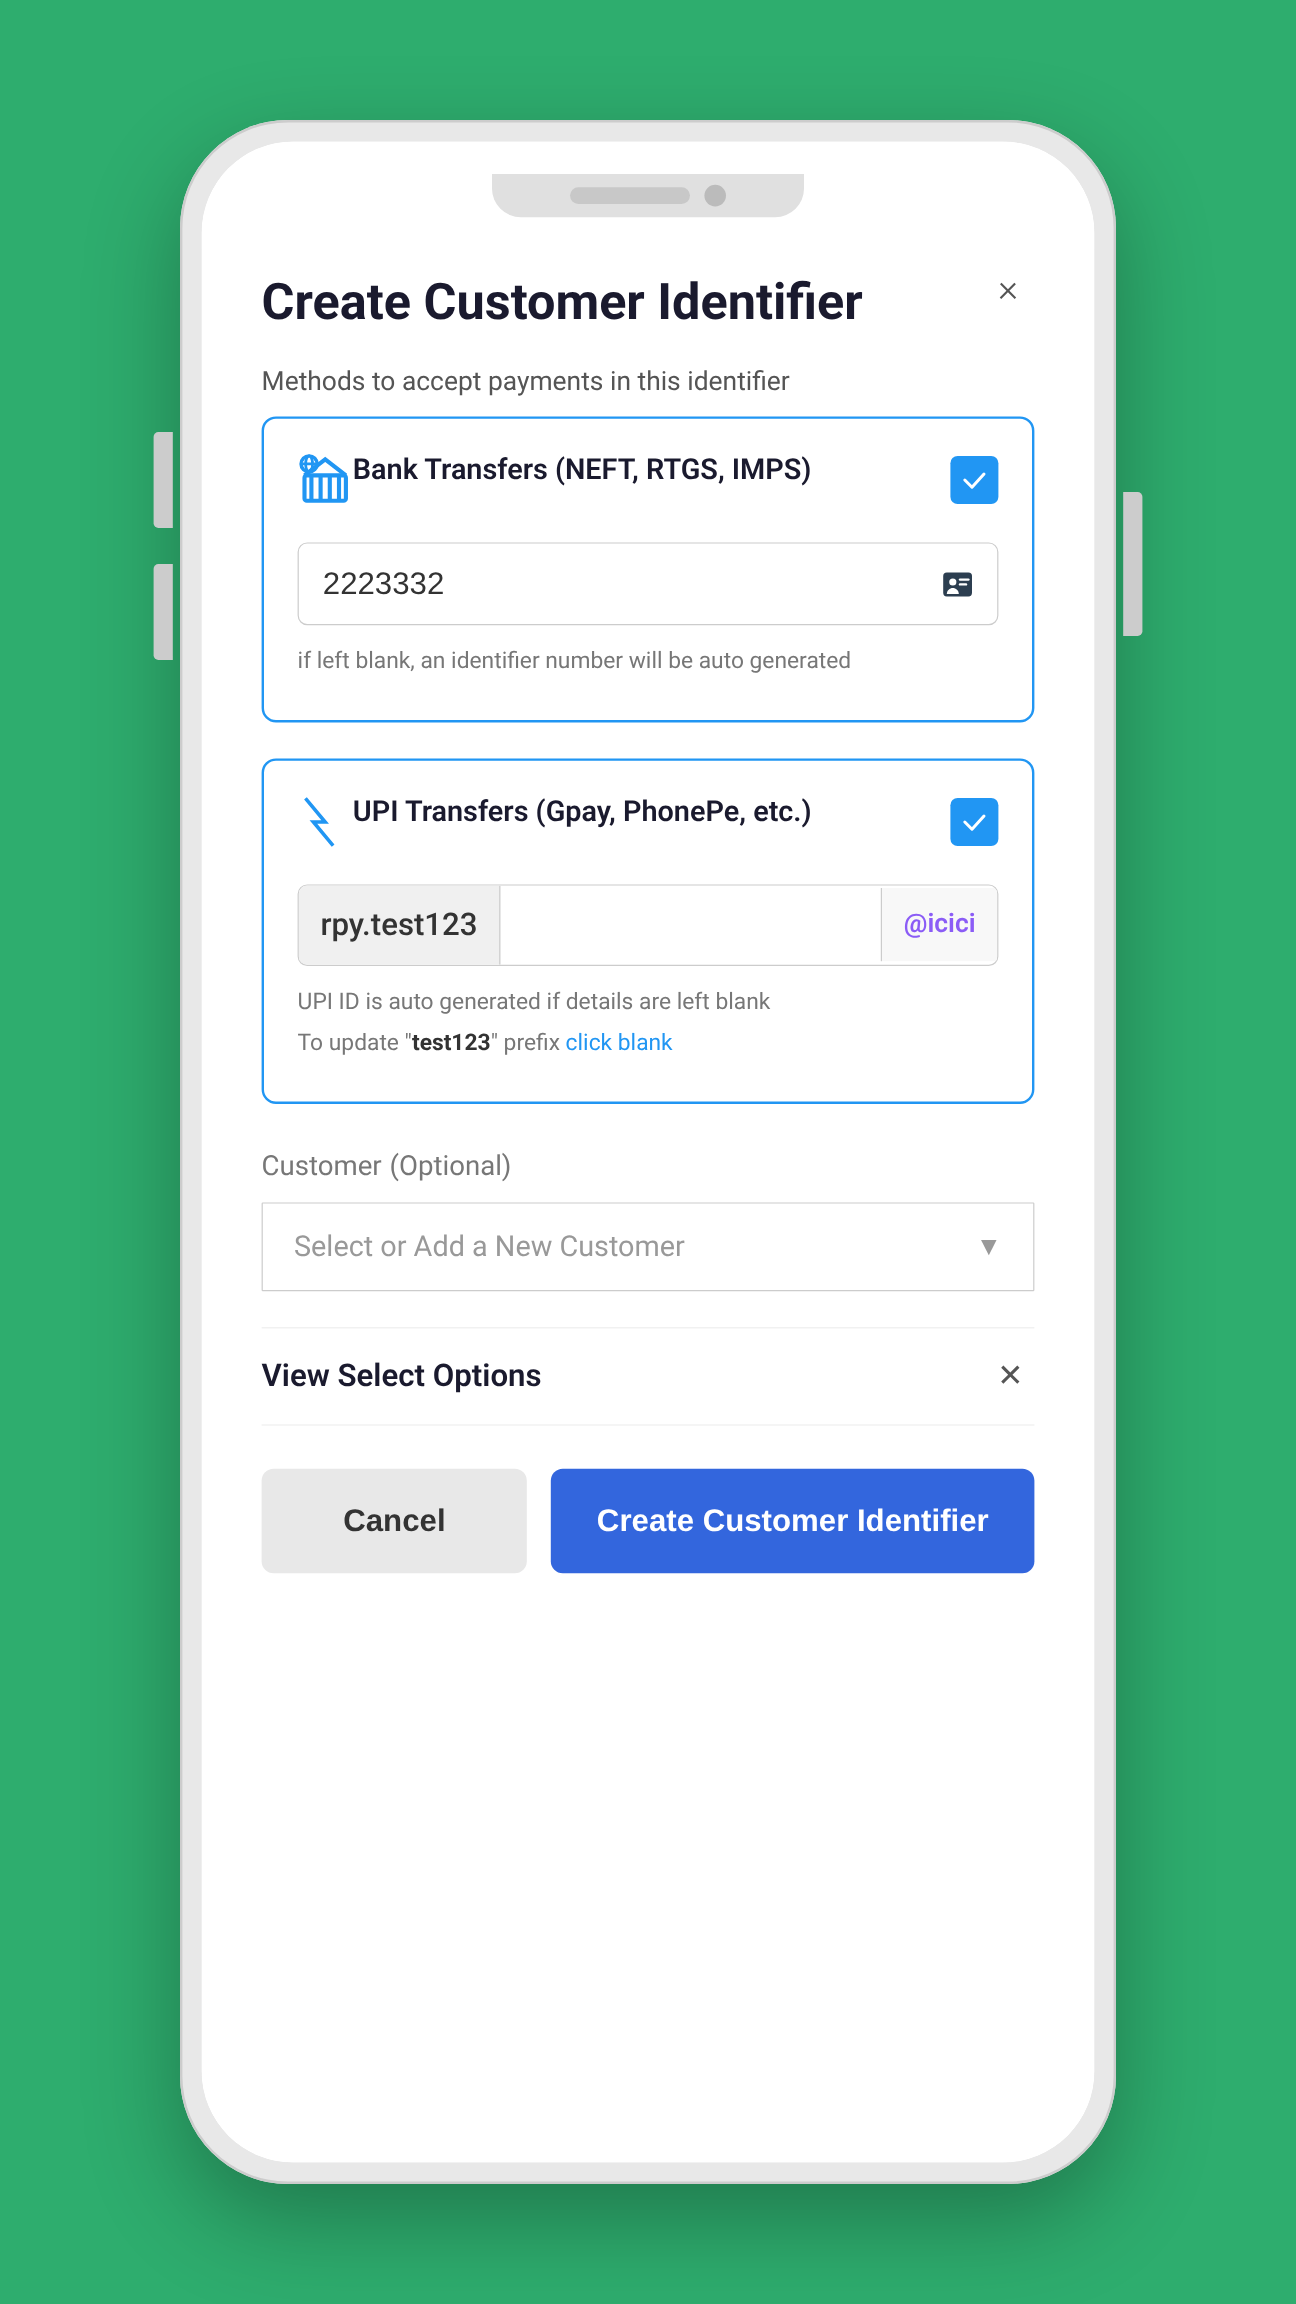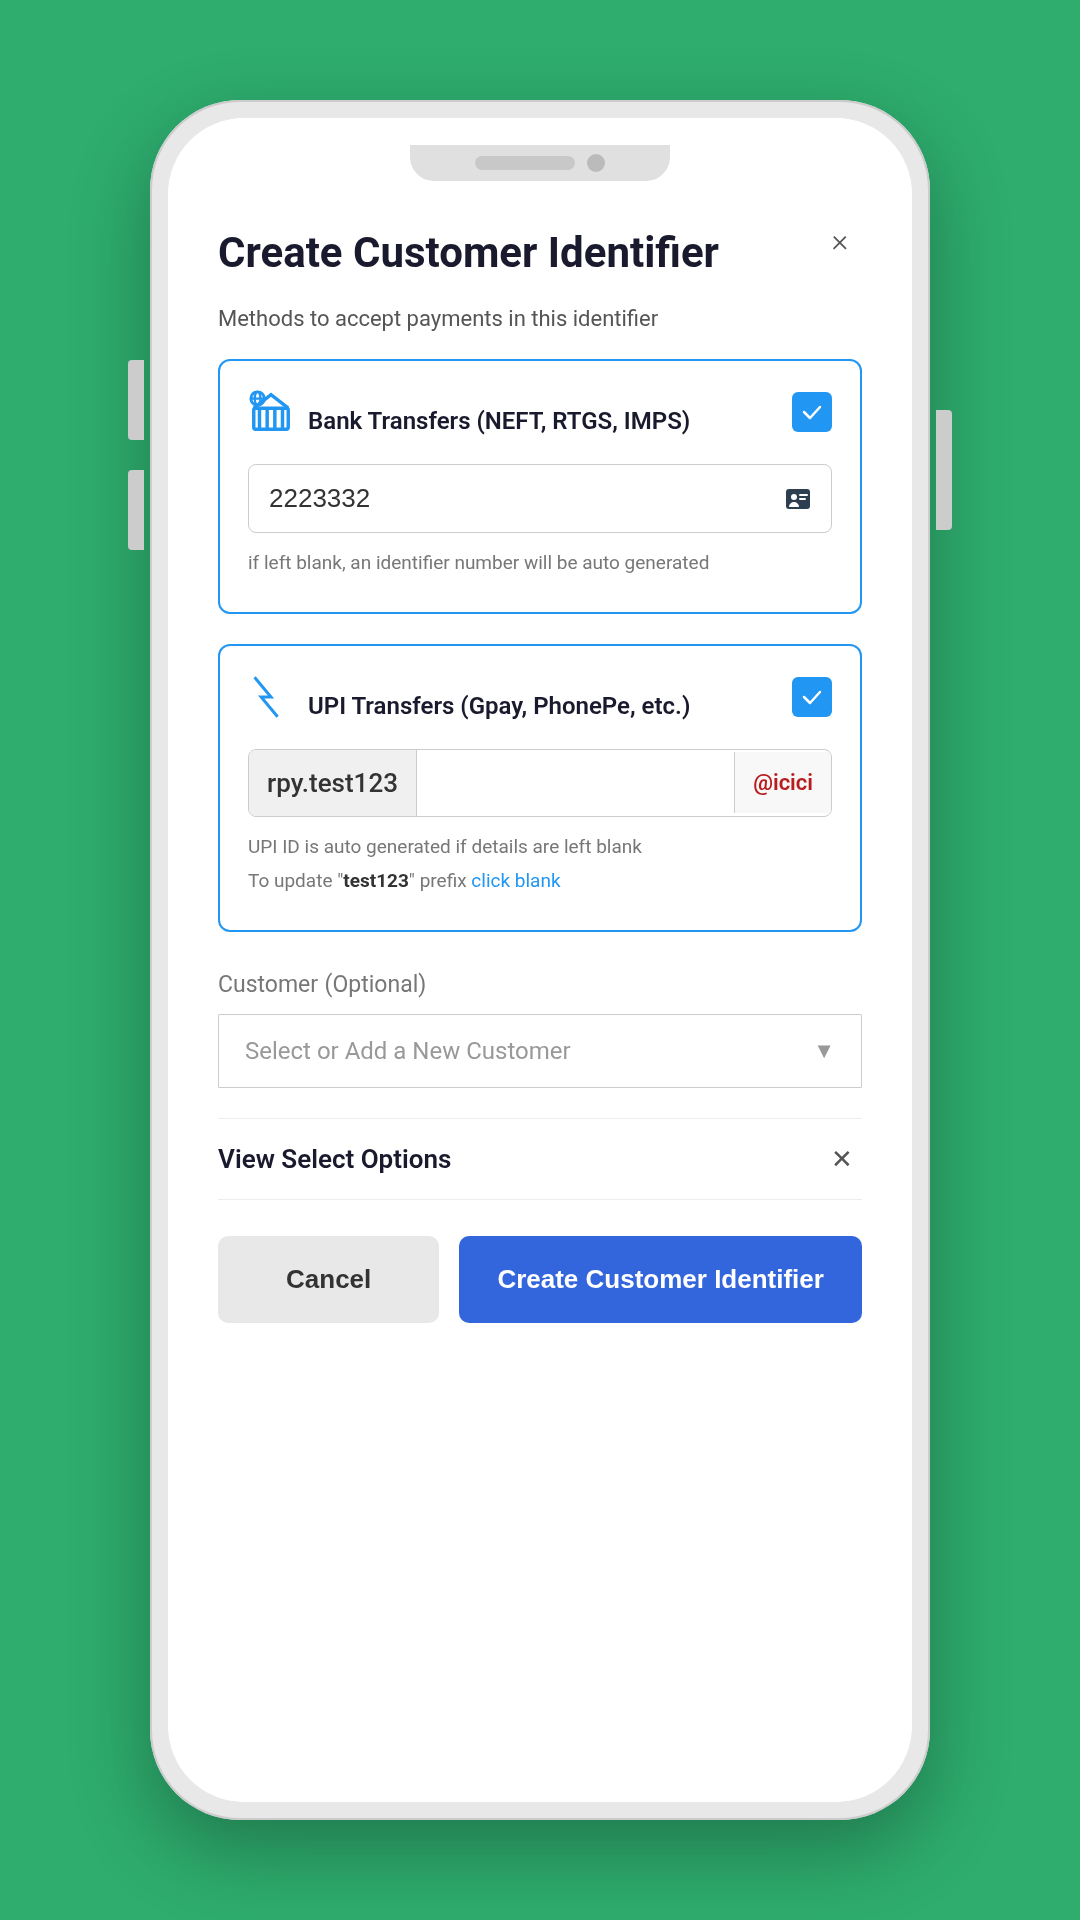--- a/index.html
+++ b/index.html
@@ -140,42 +140,41 @@
       font-weight: 700;
       color: #1a1a2e;
       margin-top: 10px;
       margin-bottom: 28px;
       line-height: 1.2;
     }
 
     .section-subtitle {
       font-size: 22px;
       color: #555;
-      margin-bottom: 28px;
+      margin-bottom: 16px;
     }
 
     
     .method-card {
       border: 2px solid #2196f3;
       border-radius: 12px;
       padding: 28px;
       margin-bottom: 30px;
     }
 
     .method-header {
       display: flex;
       align-items: center;
       justify-content: space-between;
       margin-bottom: 22px;
     }
 
     .method-title-row {
       display: flex;
-      align-items: flex-end;
-      gap: 14px;
+      align-items: flex-start;
     }
 
     .method-title {
       font-size: 24px;
       font-weight: 600;
       color: #1a1a2e;
     }
 
     .checkbox-checked {
       width: 40px;
@@ -216,21 +215,21 @@
       border: none;
       outline: none;
       padding: 18px 20px;
       font-size: 26px;
       color: #333;
       background: transparent;
     }
 
     .input-suffix {
       padding: 18px 18px;
-      color: #b91c1c;
+      color: #8b5cf6;
       font-size: 22px;
       background: #f8f8f8;
       border-left: 1.5px solid #ccc;
       white-space: nowrap;
       font-weight: 600;
     }
 
     .input-icon {
       padding: 18px 18px;
       color: #1a1a2e;

